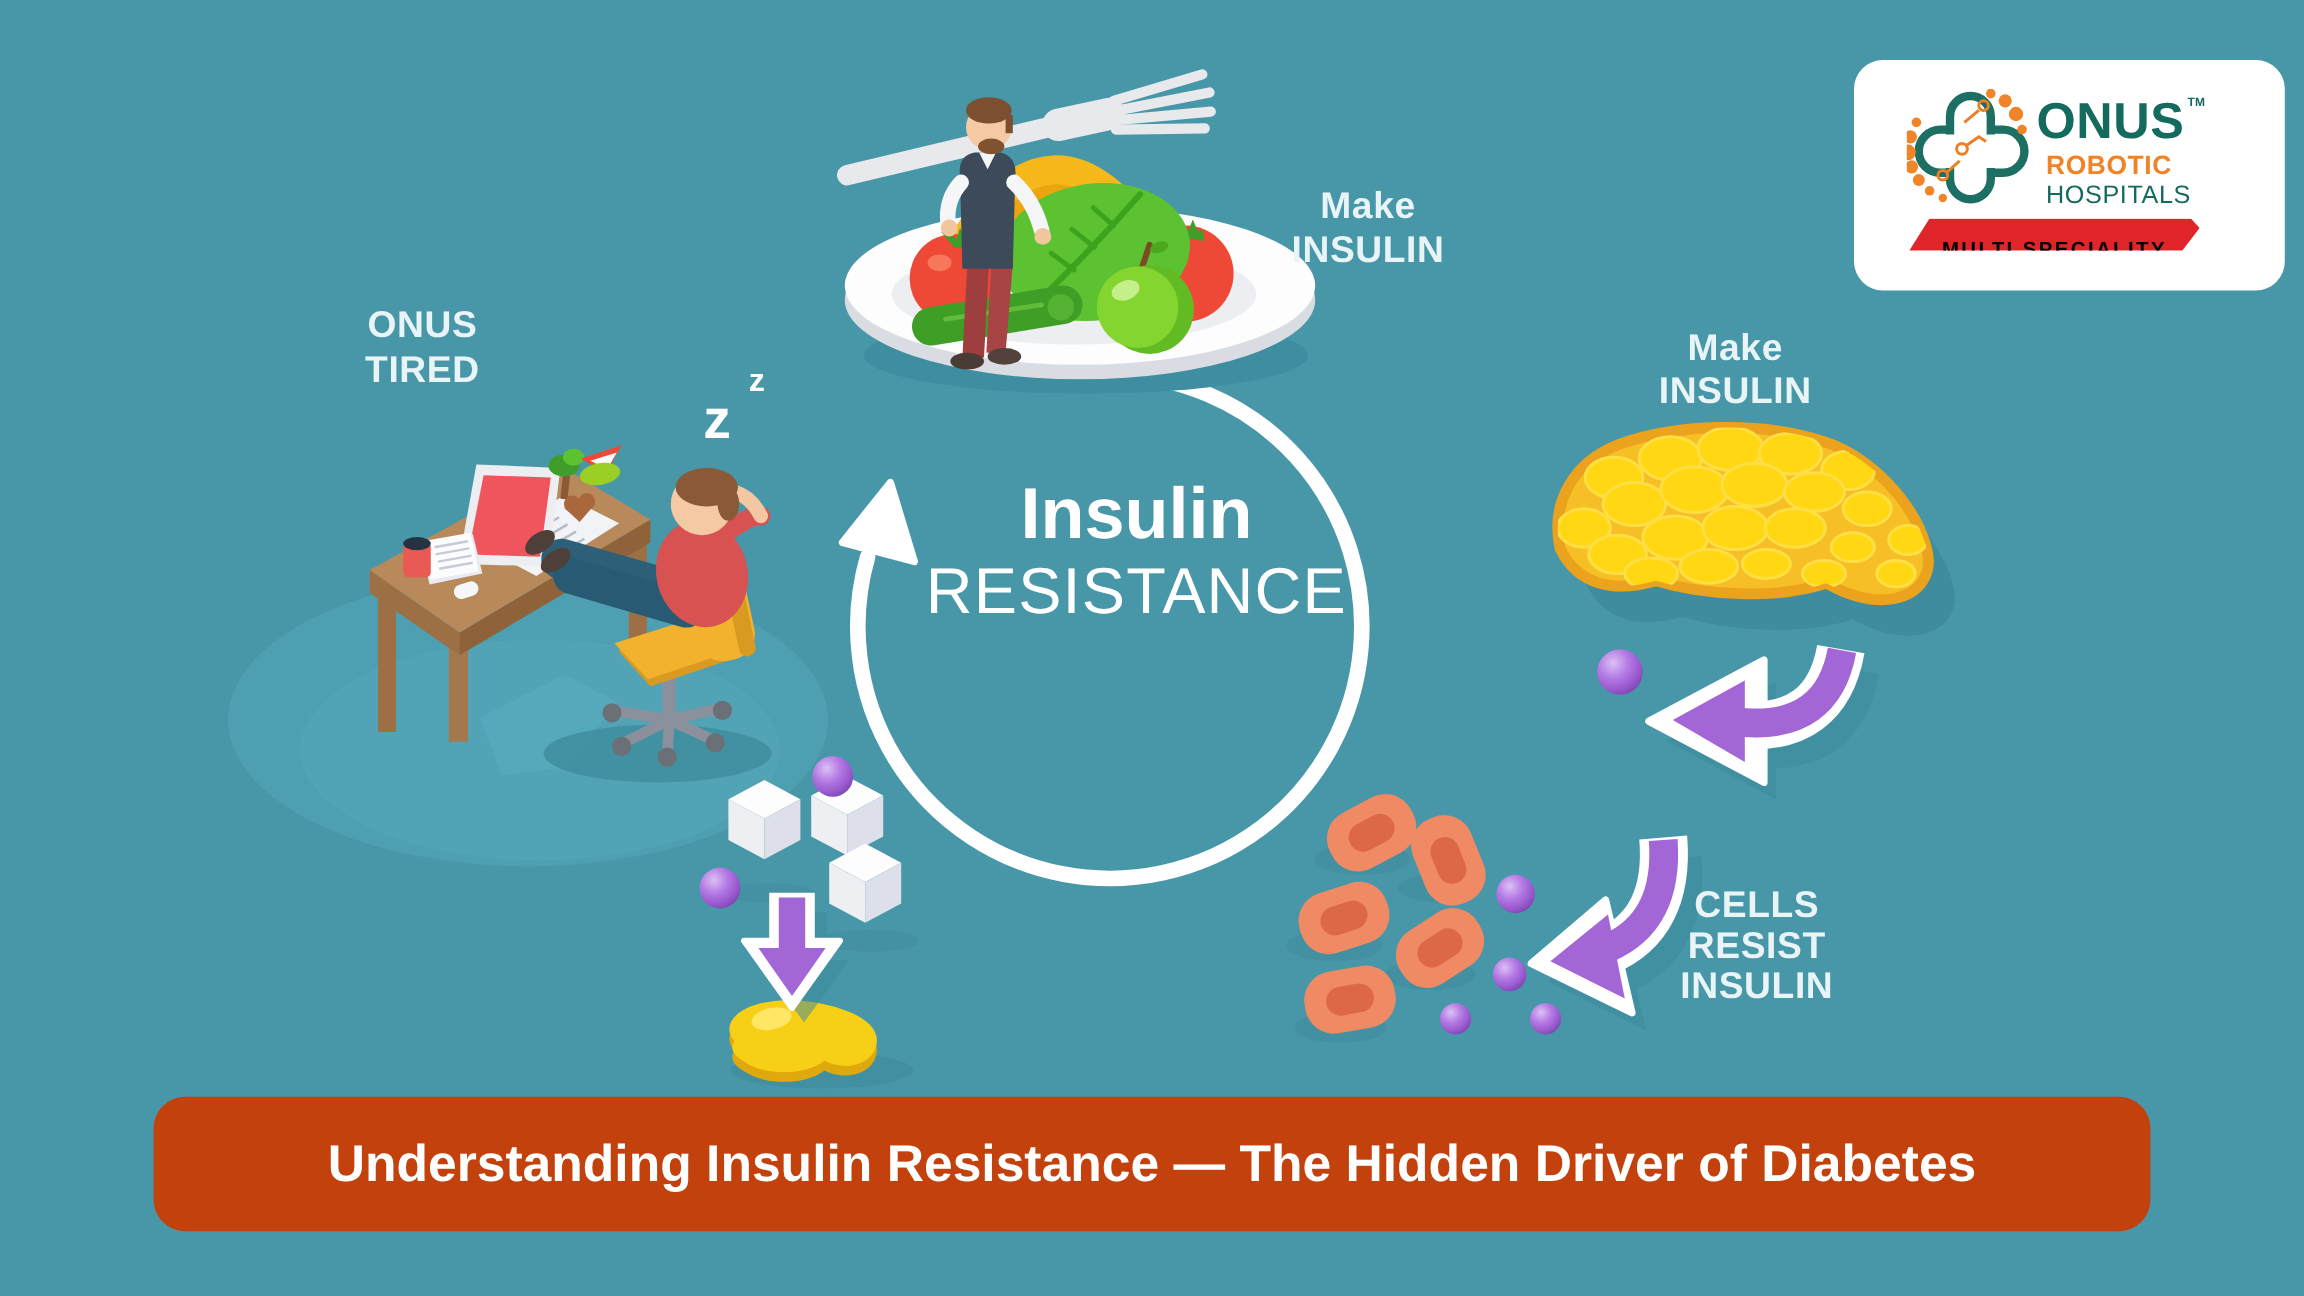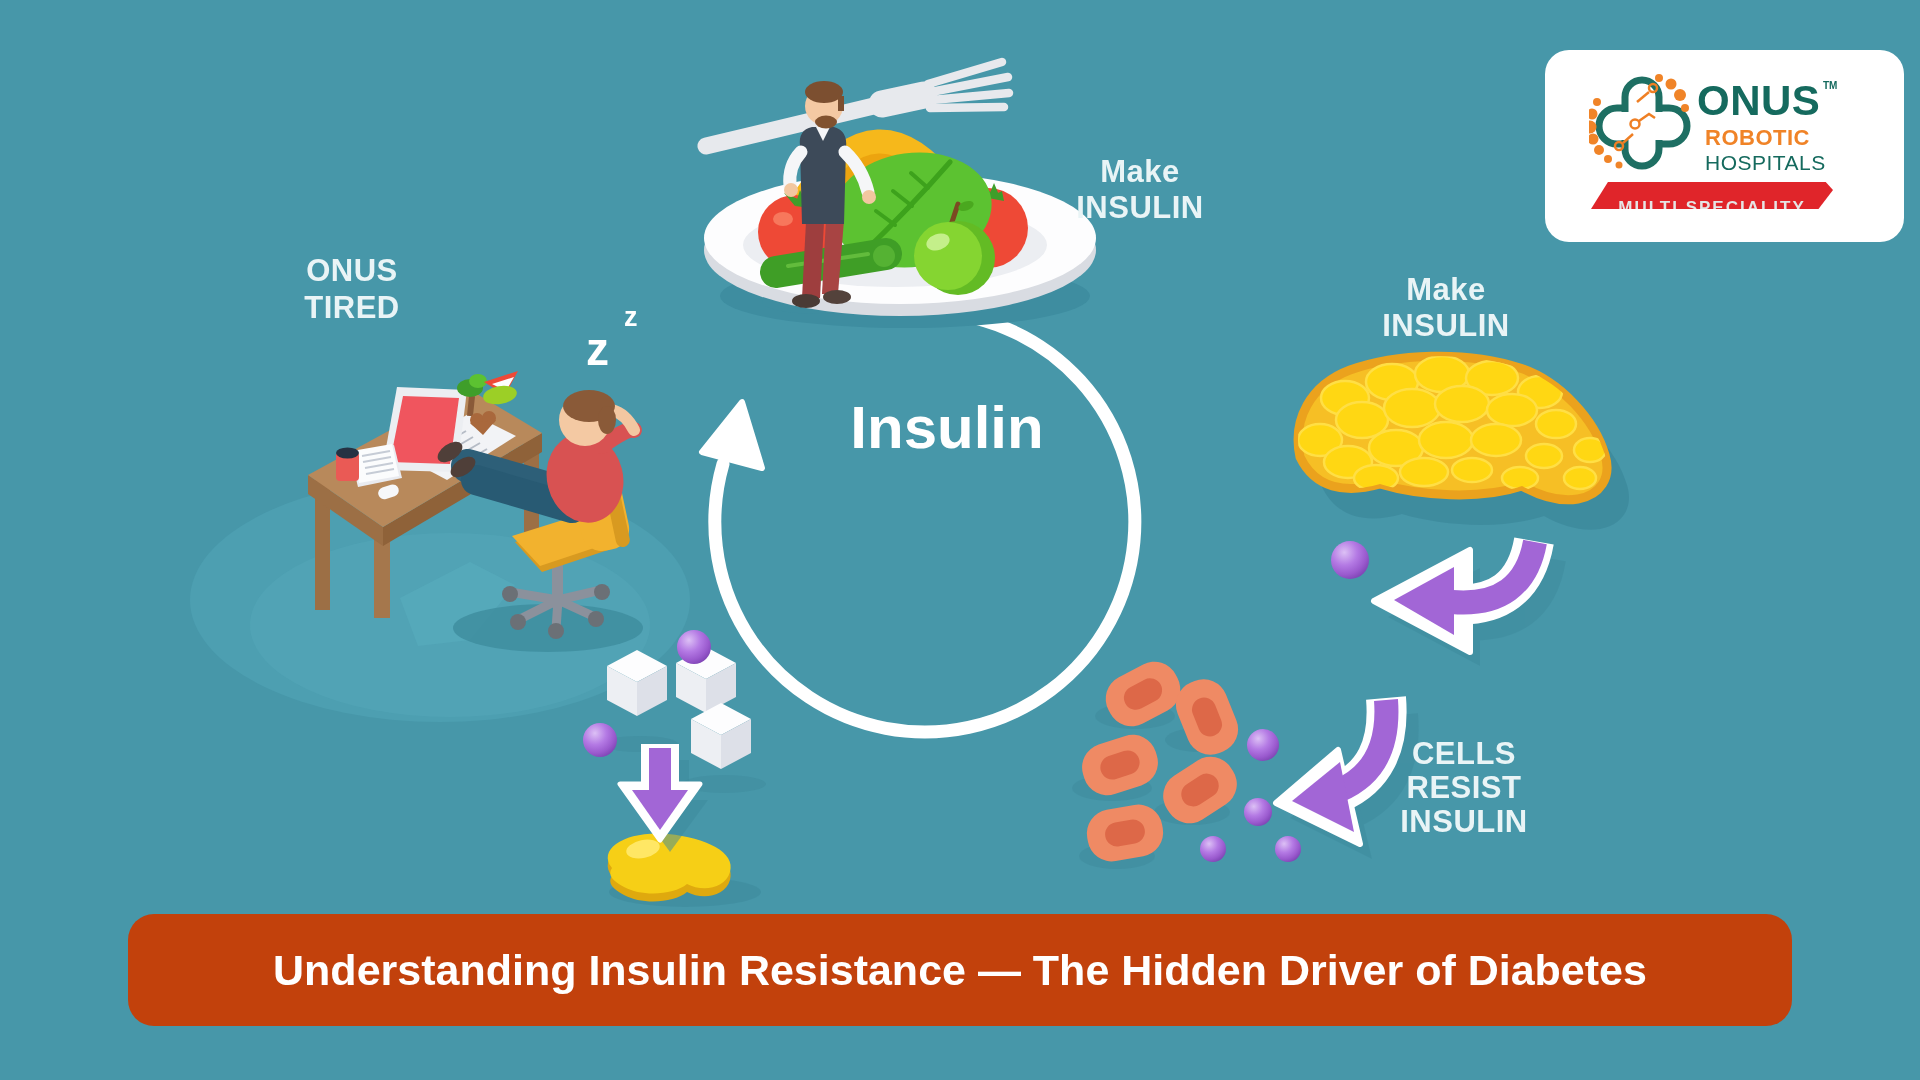--- a/index.html
+++ b/index.html
@@ -24,21 +24,21 @@
   
   .logo-card{position:absolute;left:1545px;top:50px;width:318px;height:192px;background:#ffffff;
              border-radius:24px;padding-left:41px;}
   .logo-name{position:absolute;left:152px;top:30px;font-size:42px;font-weight:bold;color:#156a5e;letter-spacing:0.5px;line-height:42px;}
   .logo-tm{position:absolute;left:278px;top:30px;font-size:10px;font-weight:bold;color:#156a5e;}
   .logo-l2{position:absolute;left:160px;top:75px;font-size:22px;font-weight:bold;color:#f08327;letter-spacing:0.5px;line-height:26px;}
   .logo-l3{position:absolute;left:160px;top:102px;font-size:21px;font-weight:normal;color:#156a5e;letter-spacing:0.5px;line-height:21px;}
   .logo-ribbon{position:absolute;left:46px;top:132px;width:242px;height:27px;background:#e0252a;
                clip-path:polygon(0 100%, 7% 0, 97% 0, 100% 30%, 94% 100%);
                display:flex;align-items:center;justify-content:center;}
-  .logo-ribbon .txt{color:#e5e5e5;font-size:17px;font-weight:bold;letter-spacing:2px;margin-top:24px;}
+  .logo-ribbon .txt{color:#000000;font-size:17px;font-weight:bold;letter-spacing:2px;margin-top:24px;}
 </style>
 </head>
 <body>
 
 <div id="stage">
 
   <svg class="abs" style="left:0;top:0" width="1920" height="1080" viewBox="0 0 1920 1080">
     <defs>
       <radialGradient id="ballGrad" cx="35%" cy="30%" r="75%">
         <stop offset="0%" stop-color="#dcc0f5"></stop>
@@ -291,20 +291,21 @@
       </g>
       <path d="M 660 744 L 660 790" stroke="#ffffff" stroke-width="38"></path>
       <polygon points="620,784 700,784 660,840" fill="#ffffff" stroke="#ffffff" stroke-width="5" stroke-linejoin="round"></polygon>
       <path d="M 660 748 L 660 794" stroke="#a266d6" stroke-width="22"></path>
       <polygon points="632,790 688,790 660,830" fill="#a266d6"></polygon>
     </g>
   </svg>
 
   <div class="cycle-title">
     <div class="t1">Insulin</div>
+    <div class="t2">RESISTANCE</div>
   </div>
 
   <div class="lbl" style="left:170px;top:252px;width:364px;line-height:37px;">
     <div>ONUS</div>
     <div>TIRED</div>
   </div>
 
   <span class="z-big">z</span>
   <span class="z-small">z</span>
 

